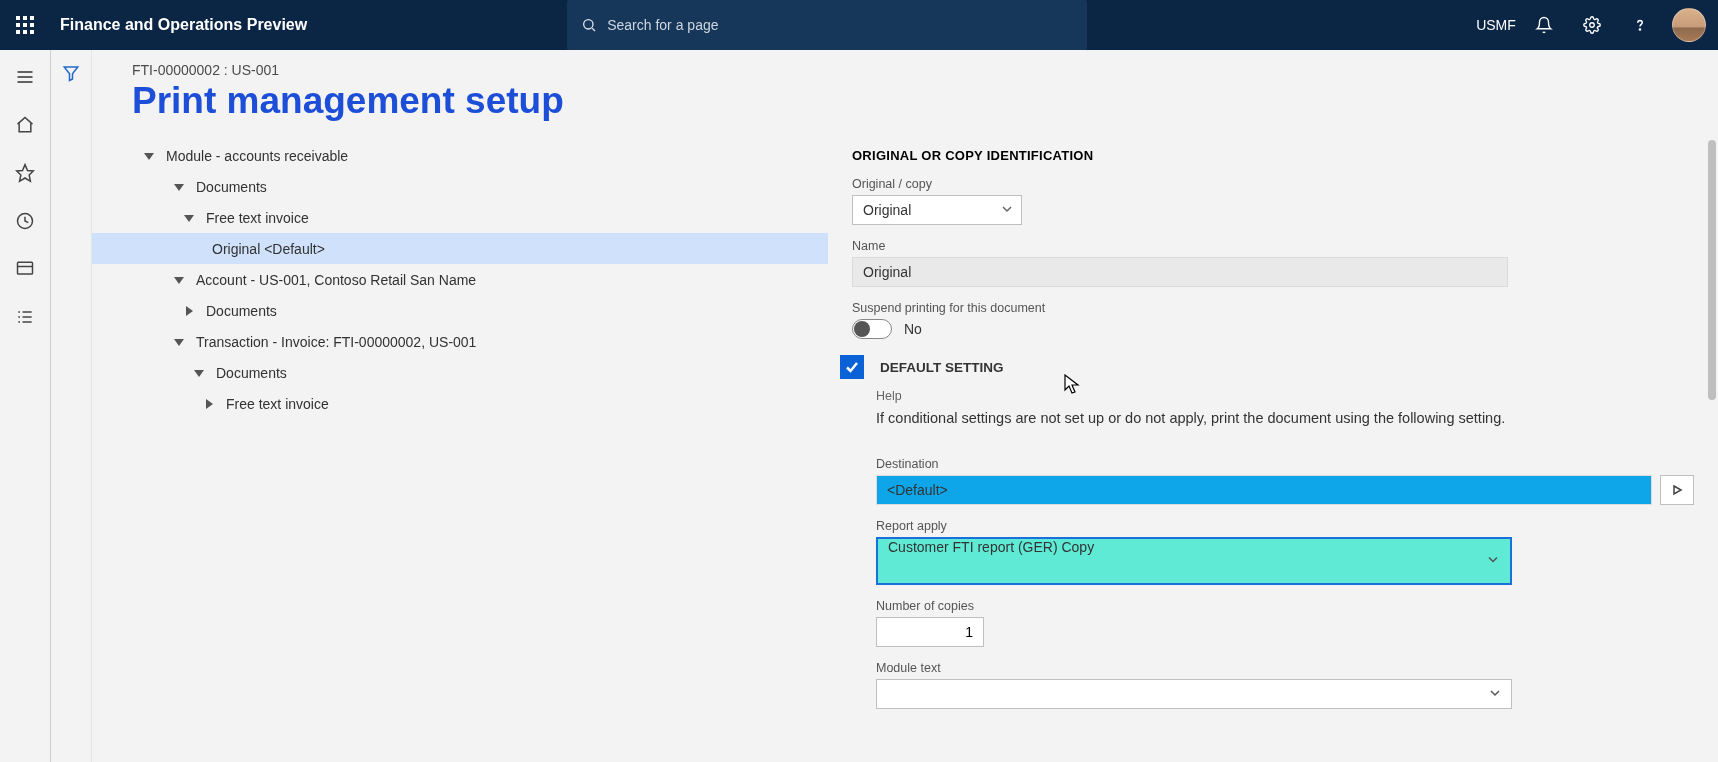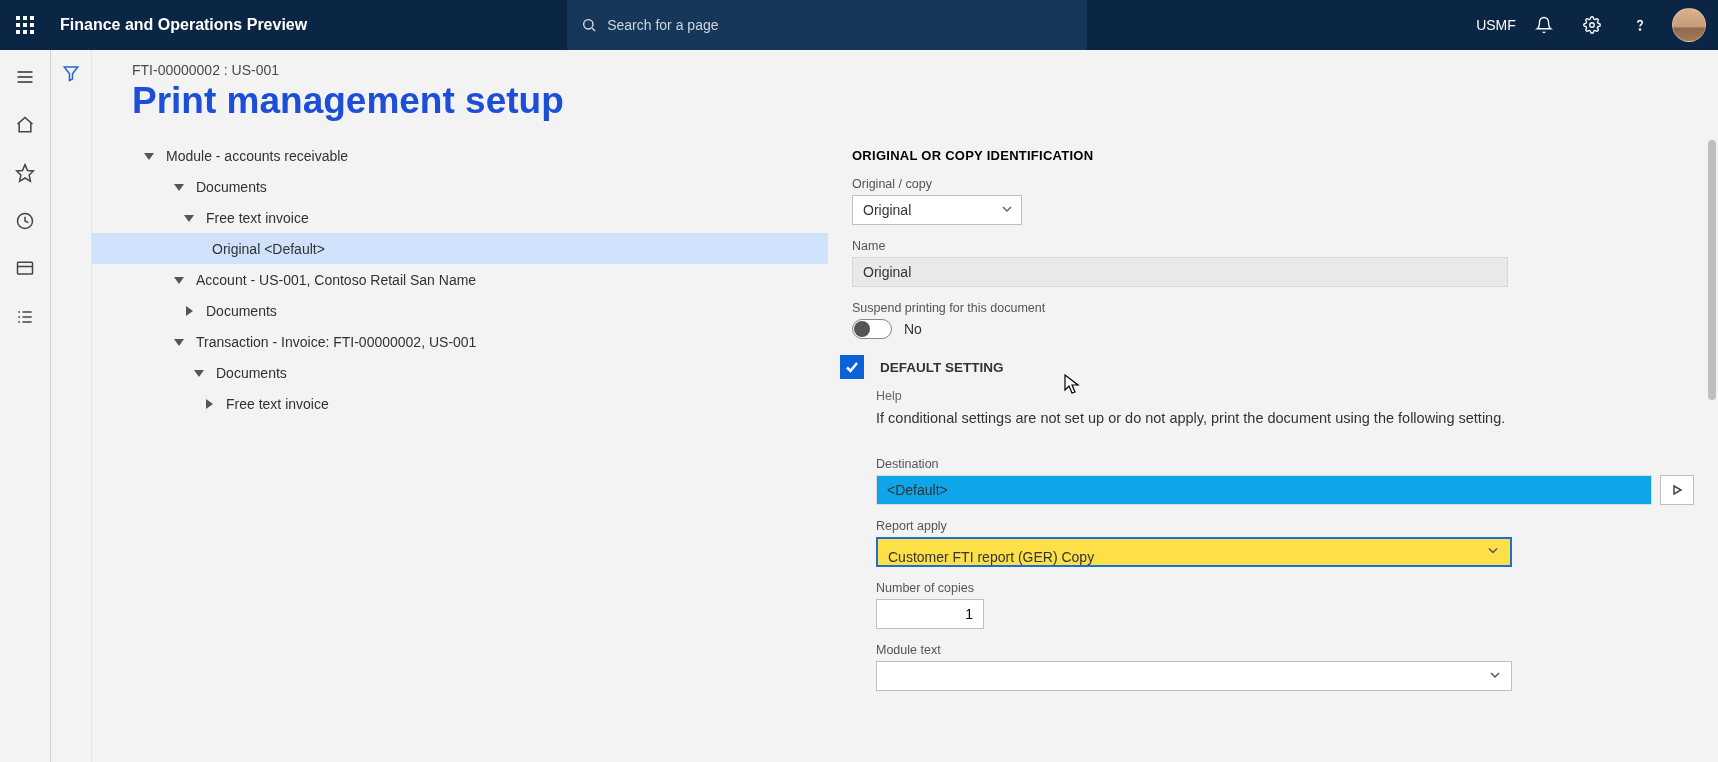--- a/index.html
+++ b/index.html
@@ -70,21 +70,21 @@
 
     .sub-section { padding-left: 24px; }
     .help-label { font-size: 12.5px; color:#666; margin-bottom:6px;}
     .help-text { font-size: 14.5px; color:#333; line-height: 1.35; margin-bottom: 28px;}
 
     .destination-row { display:flex; align-items:flex-end; gap: 8px; }
     .destination-row .text-input { flex:1; background:#0ea5e9; border-color:#dcdcdc;}
     .dest-btn { width:34px; height:30px; border:1px solid #bfbfbf; background:#fff; display:flex; align-items:center; justify-content:center;}
     .dest-btn svg{width:12px;height:12px;color:#444;}
 
-    .rf-box { width: 636px; height: 30px; border: 2px solid #1a6fd8; background:#fde047; display:flex; align-items:flex-end; padding: 0 10px; font-size:14px; color:#333; position:relative;}
+    .rf-box { width: 636px; height: 48px; border: 2px solid #1a6fd8; background:#5eead4; display:flex; align-items:flex-start; padding: 0 10px; font-size:14px; color:#333; position:relative;}
     .rf-box .chev { position:absolute; right:10px; top:50%; transform:translateY(-50%); color:#555;}
     .rf-box .chev svg{width:14px;height:14px;}
 
     .num-box { width: 108px; height: 30px; border:1px solid #bfbfbf; background:#fff; text-align:right; padding: 0 10px; font-size:14px;}
 
     .footer-box { width: 636px; height: 30px; border:1px solid #bfbfbf; background:#fff; position:relative; display:flex; align-items:center; padding:0 10px;}
     .footer-box .chev { position:absolute; right:10px; color:#555;}
     .footer-box .chev svg{width:12px;height:12px;}
 
     

